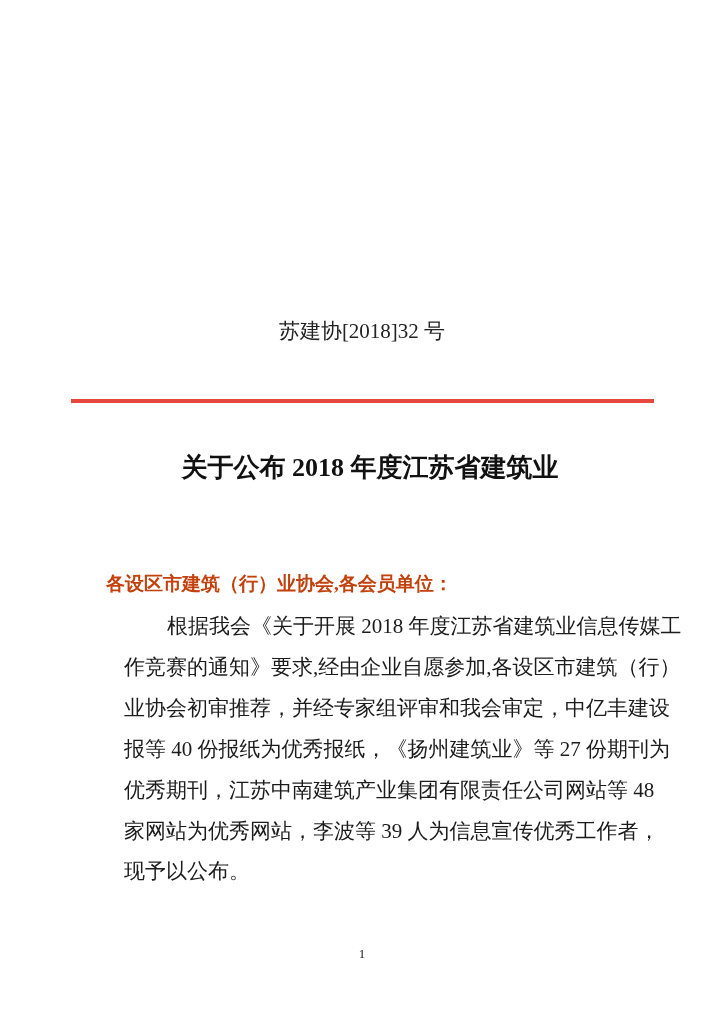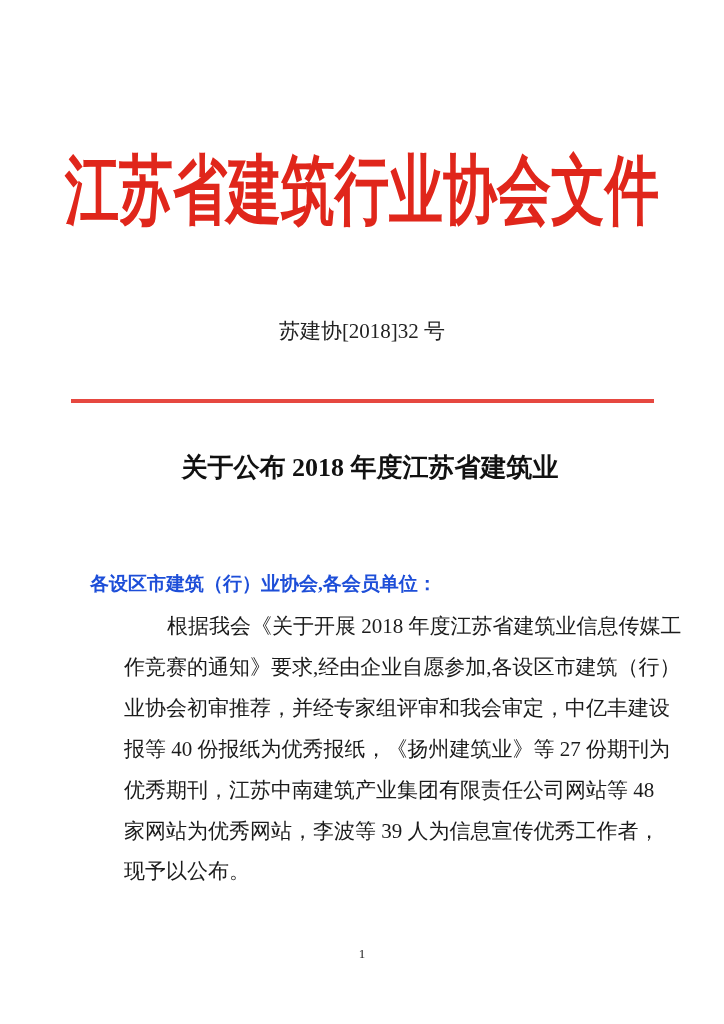--- a/index.html
+++ b/index.html
@@ -59,26 +59,26 @@
     width: 100%;
     text-align: center;
     font-size: 26px;
     font-weight: bold;
     line-height: 37px;
     color: #111;
   }
   .salutation {
     position: absolute;
     top: 570px;
-    left: 90px;
+    left: 106px;
     width: 528px;
     font-size: 19px;
     font-weight: bold;
     line-height: 27px;
-    color: #1d4ed8;
+    color: #c2410c;
     white-space: nowrap;
   }
   .body-paragraph {
     position: absolute;
     top: 606px;
     left: 105px;
     width: 527px;
     margin-left: 19px;
   }
   .body-line {
@@ -105,23 +105,20 @@
     text-align: center;
     font-size: 13px;
     color: #222;
   }
 </style>
 </head>
 <body>
 
 <div class="page">
 
-  <div class="letterhead">
-    <span class="letterhead-text">江苏省建筑行业协会文件</span>
-  </div>
 
   <div class="doc-number">苏建协[2018]32 号</div>
 
   <div class="red-divider"></div>
 
   <div class="doc-title">
     <div>关于公布 2018 年度江苏省建筑业</div>
   </div>
 
   <div class="salutation">各设区市建筑（行）业协会,各会员单位：</div>

